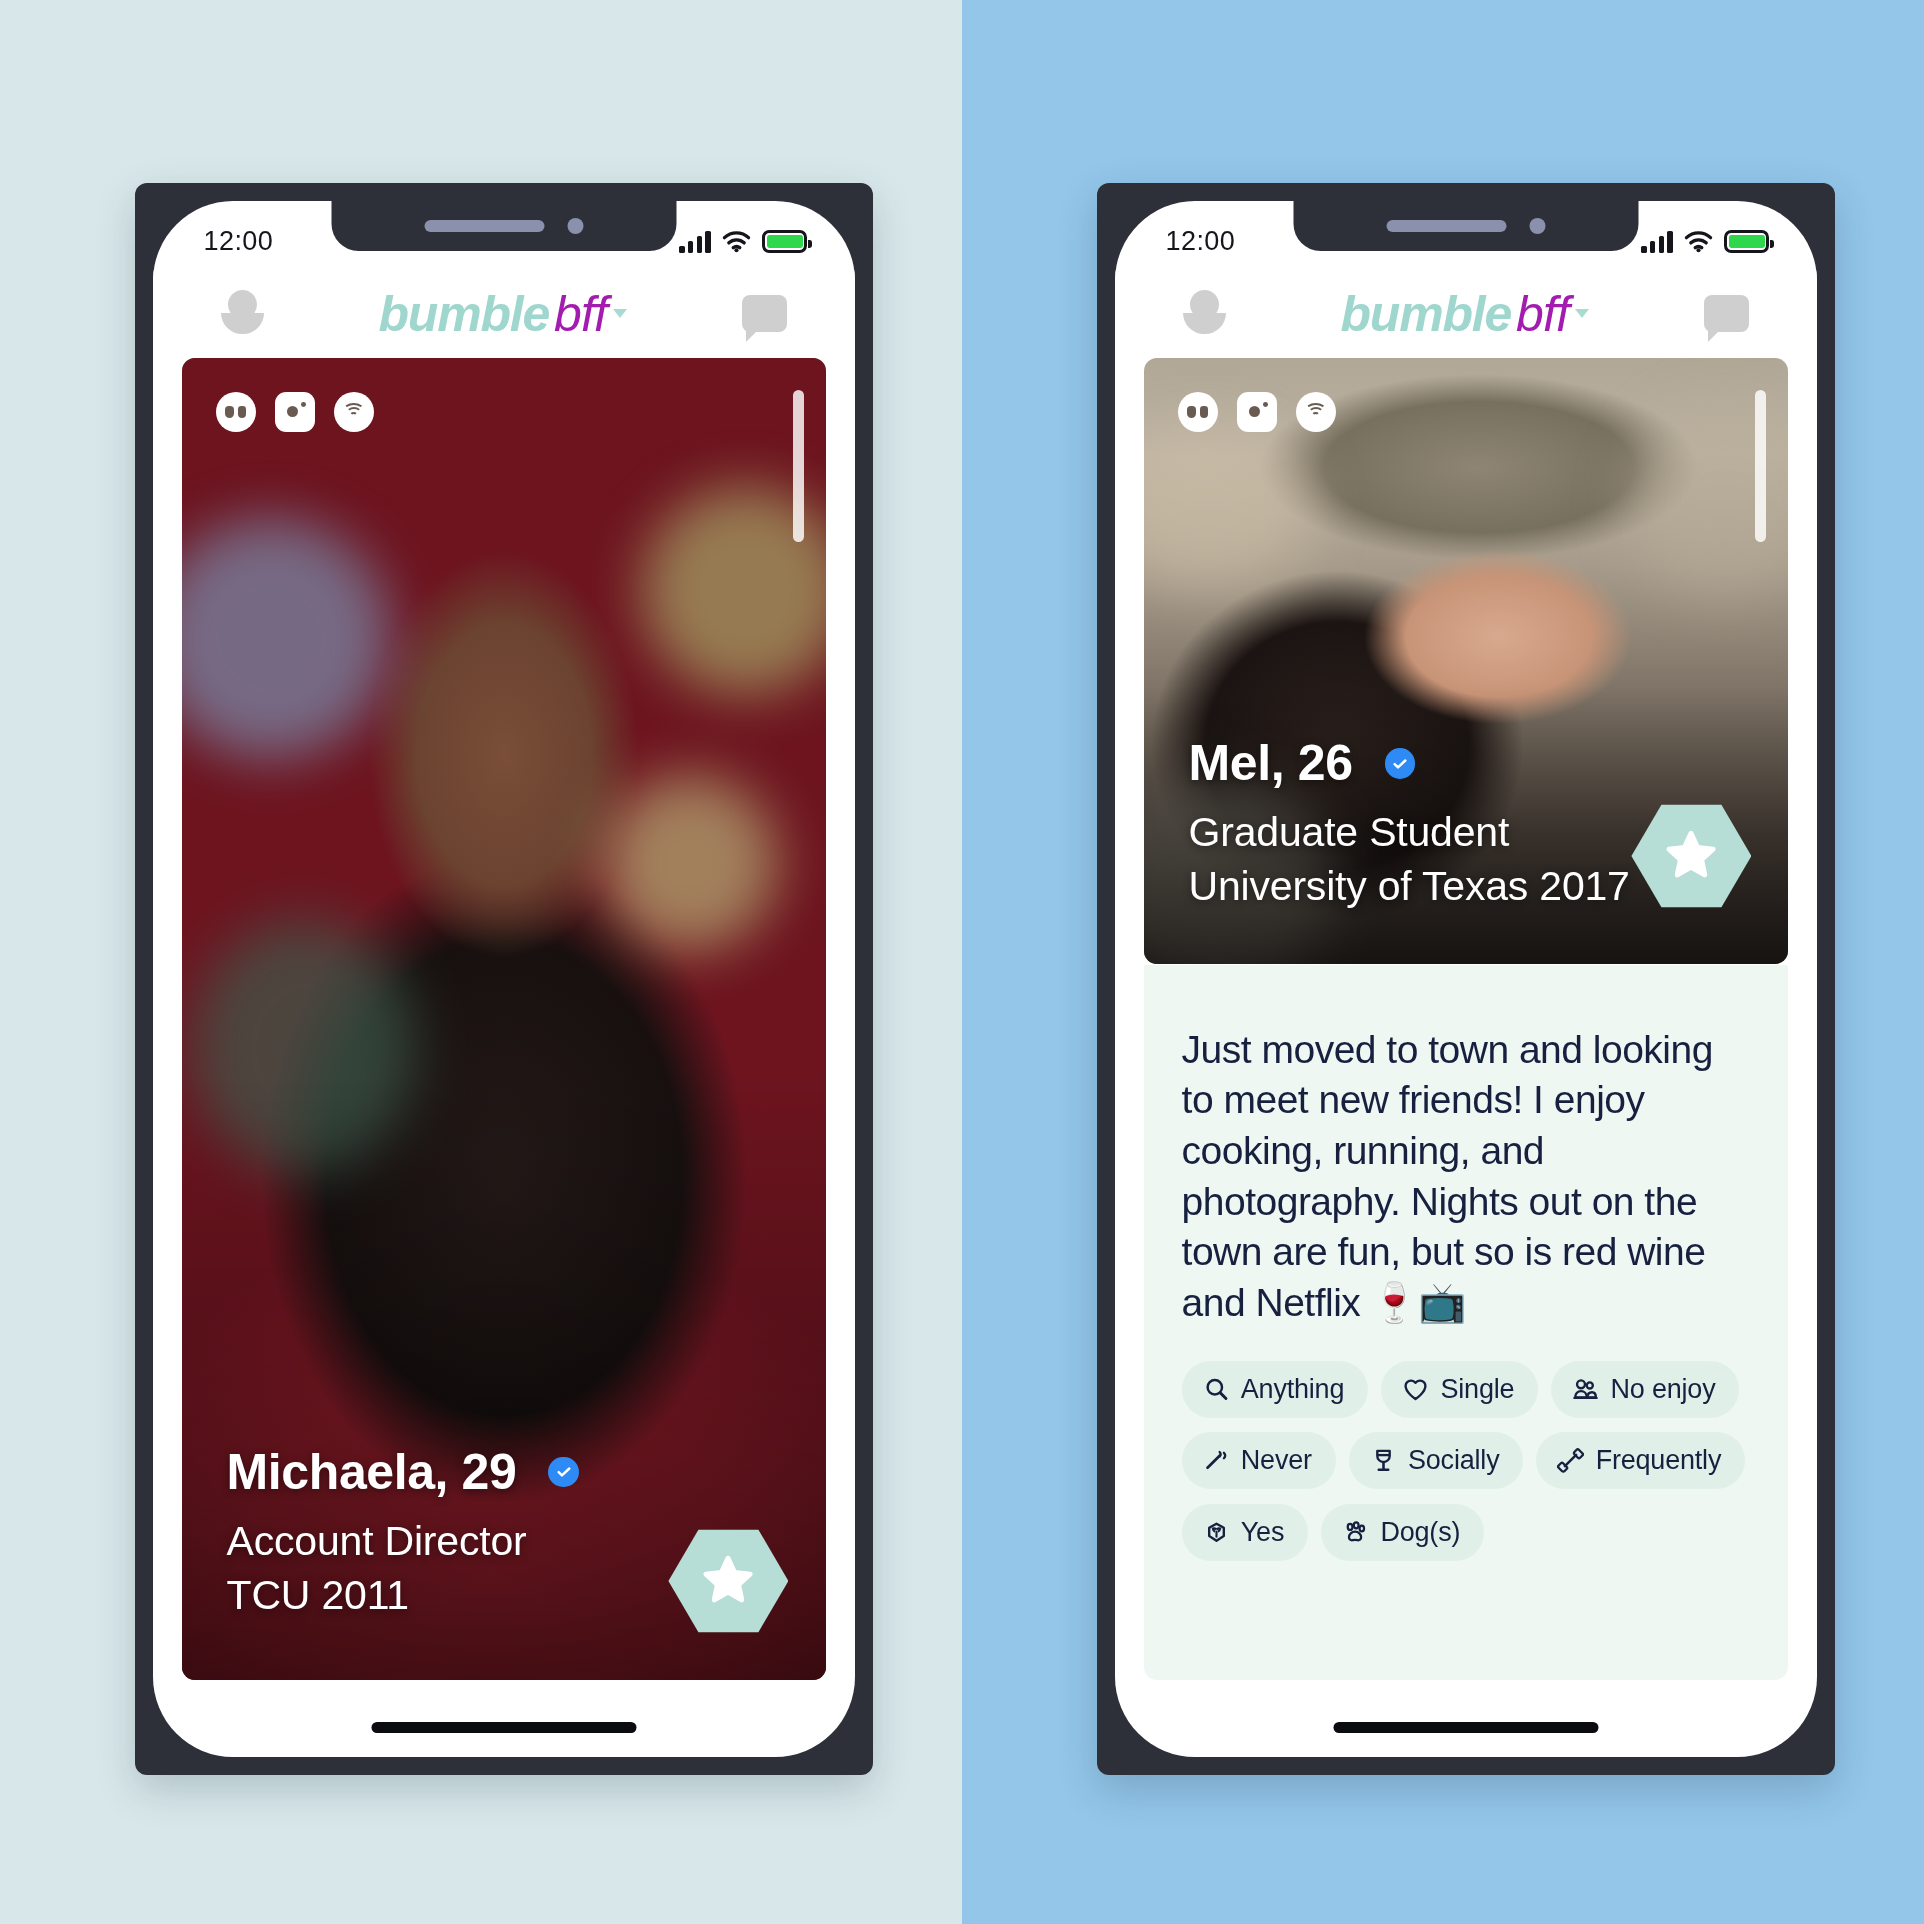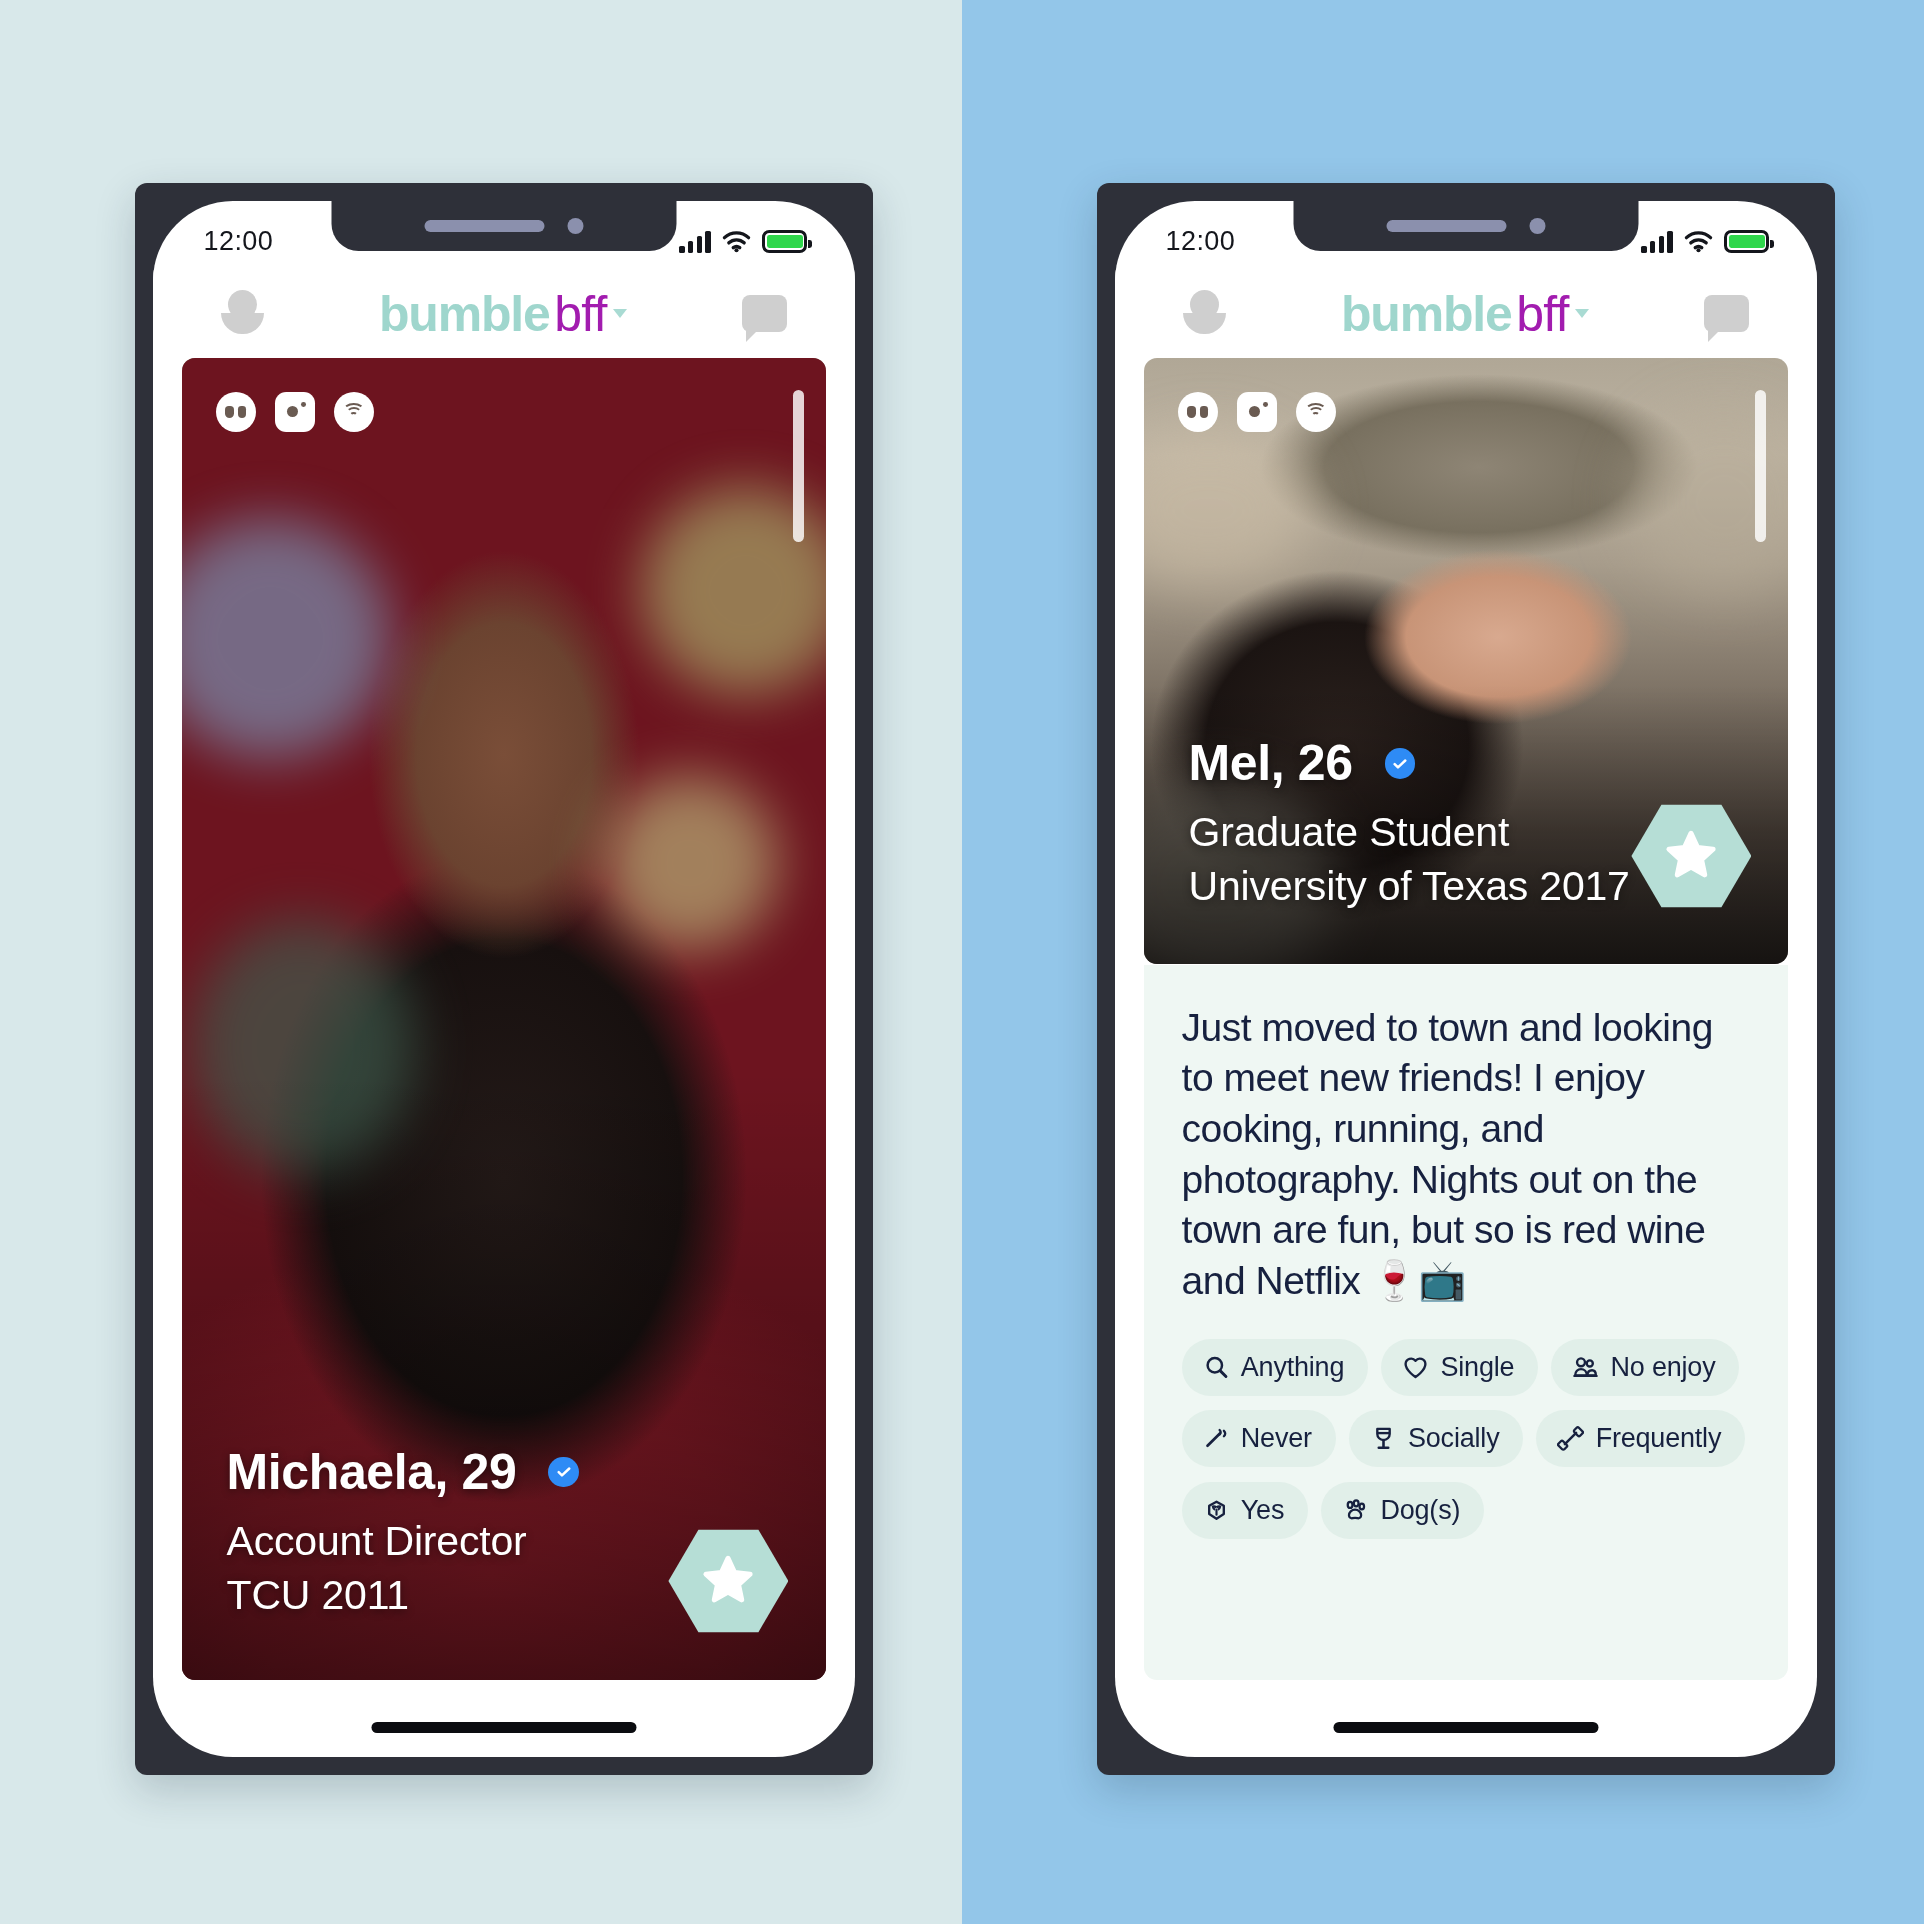--- a/index.html
+++ b/index.html
@@ -78,20 +78,21 @@
   }
   .battery .fill { width: 100%; height: 100%; background: #2fd74c; border-radius: 2.4px; }
 
   
   .app-header {
     position: absolute; top: 69px; left: 0; right: 0; height: 88px;
     display: flex; align-items: center; justify-content: space-between;
     padding: 0 68px;
     background: #ffffff;
     z-index: 25;
+    font-style: italic;
   }
   .avatar-icon { width: 43px; height: 47px; position: relative; }
   .avatar-icon .head {
     position: absolute; top: 0; left: 7.2px; width: 29px; height: 29px;
     border-radius: 50%; background: #cfcfcf;
   }
   .avatar-icon .body {
     position: absolute; bottom: 3.2px; left: 0; width: 43px; height: 21px;
     background: #cfcfcf; border-radius: 0 0 22.5px 22.5px;
   }
@@ -206,21 +207,21 @@
   }
   .hex-1 { right: 38px; bottom: 45px; }
   .hex-2 { right: 37px; bottom: 53px; }
   .hex-btn svg { width: 58px; height: 58px; }
 
   
   .bio-panel {
     position: absolute; left: 29px; right: 29px; top: 764px; bottom: 77px;
     background: #eff7f3;
     border-radius: 0 0 13px 13px;
-    padding: 38px 38px 0 38px;
+    padding: 60px 38px 0 38px;
     overflow: hidden;
   }
   .bio-text {
     font-size: 39px; line-height: 1.30; color: #17213f;
     font-weight: 400; letter-spacing: -0.5px;
     margin-bottom: 32px;
   }
   .chips { display: flex; flex-wrap: wrap; gap: 14.4px 13px; }
   .chip {
     display: inline-flex; align-items: center; gap: 11.2px;

